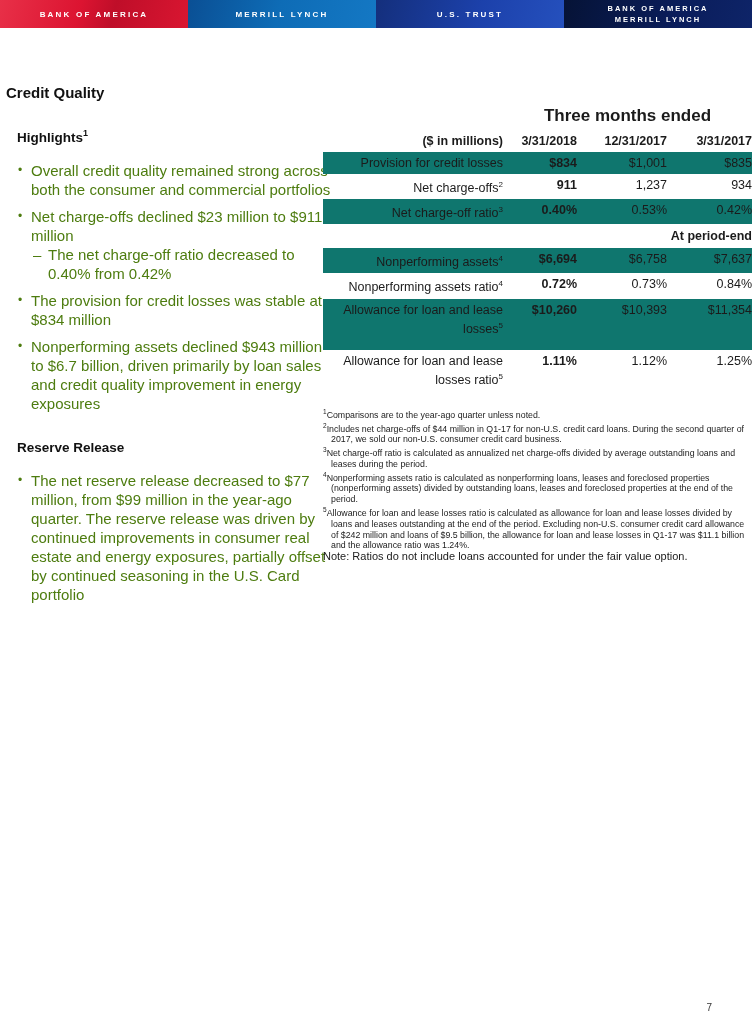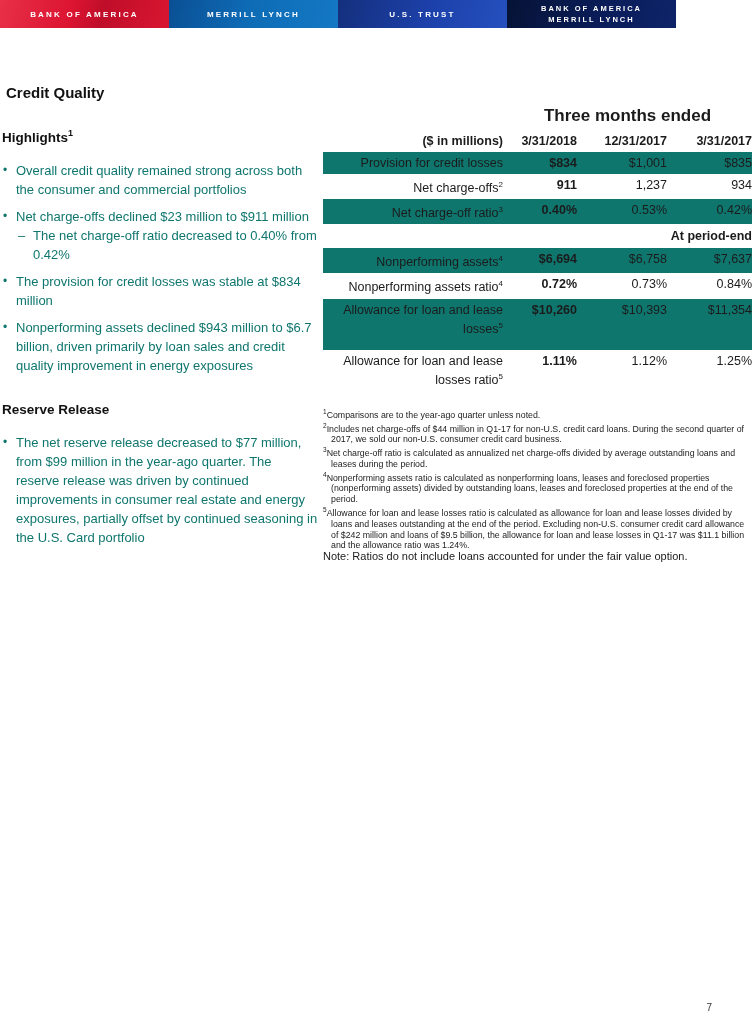--- a/index.html
+++ b/index.html
@@ -4,42 +4,42 @@
 <style>
   * { margin:0; padding:0; box-sizing:border-box; }
   html,body { background:#ffffff; }
   body { font-family:"Liberation Sans", sans-serif; color:#1b1b1b; }
   .page {
     position:relative; width:752px; height:1034px; background:#ffffff;
     overflow:hidden; margin:0 auto;
   }
 
   
-  .brandbar { display:flex; width:676px; height:28px; border-bottom:4px solid #3b82f6; }
+  .brandbar { display:flex; width:752px; height:28px; border-bottom:4px solid #3b82f6; }
   .seg {
     width:188px; height:28px; display:flex; align-items:center; justify-content:center;
     color:#ffffff; font-size:8px; font-weight:bold; letter-spacing:2.2px; white-space:nowrap;
   }
   .seg-red  { background:linear-gradient(105deg,#e83048 0%,#dc1431 42%,#bf0e29 60%,#d91631 100%); }
   .seg-ml   { background:linear-gradient(105deg,#0a4f94 0%,#0e6cb6 48%,#1478c4 100%); }
   .seg-ust  { background:linear-gradient(105deg,#142f7c 0%,#1c41ab 55%,#2550bd 100%); }
   .seg-baml { background:linear-gradient(105deg,#061336 0%,#0a1d5b 60%,#0e2468 100%);
               flex-direction:column; line-height:11px; font-size:7.5px; letter-spacing:2px; }
 
   
   .page-title { position:absolute; left:6px; top:84px; font-size:15px; font-weight:bold; color:#111; }
 
   
-  .left-col { position:absolute; left:2px; top:128px; width:316px; }
+  .left-col { position:absolute; left:17px; top:128px; width:316px; }
   .section-heading { font-size:13.5px; font-weight:bold; color:#111; }
   .section-heading sup { font-size:9px; font-weight:bold; }
   .bullets { list-style:none; margin-top:16px; }
   .bullets li {
-    position:relative; padding-left:14px; font-size:13px; line-height:19px;
-    margin-bottom:8px; color:#0f766e;
+    position:relative; padding-left:14px; font-size:15px; line-height:19px;
+    margin-bottom:8px; color:#4d7c0f;
   }
   .bullets li::before { content:"\2022"; position:absolute; left:1px; top:0; font-size:12px; }
   .subbullet { position:relative; padding-left:17px; margin-top:0; }
   .subbullet::before { content:"\2013"; position:absolute; left:2px; top:0; }
   .reserve-heading { margin-top:27px; }
 
   
   .right-col { position:absolute; left:323px; top:106px; width:429px; }
   .tmh { margin-left:180px; width:249px; text-align:center; font-size:17px; font-weight:bold; padding-bottom:4px; }
   table.data { width:429px; border-collapse:collapse; font-size:12.5px; table-layout:fixed; }

